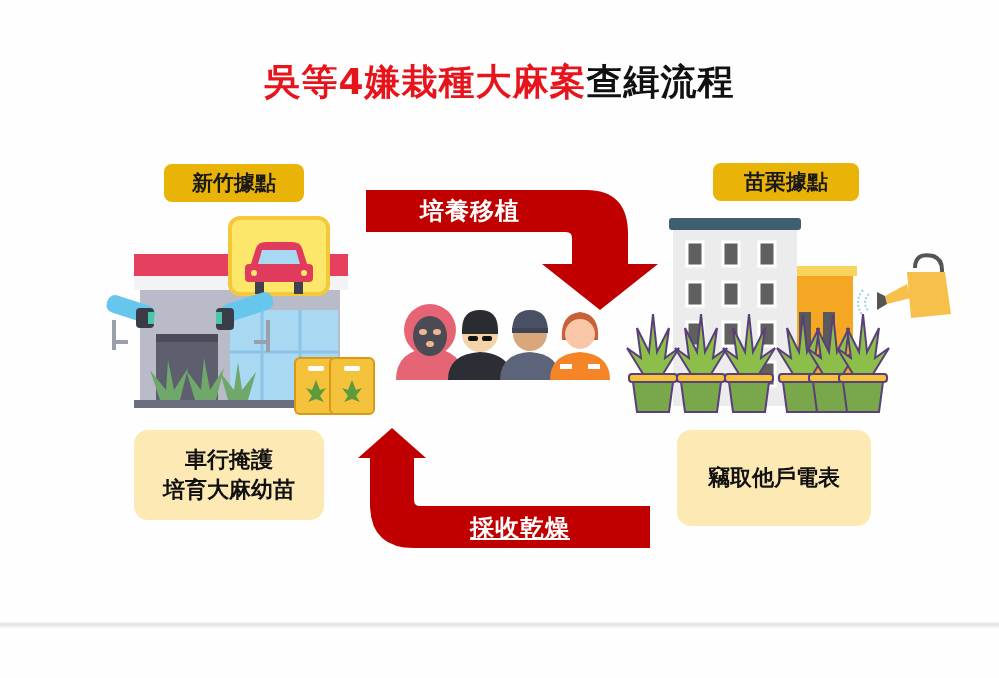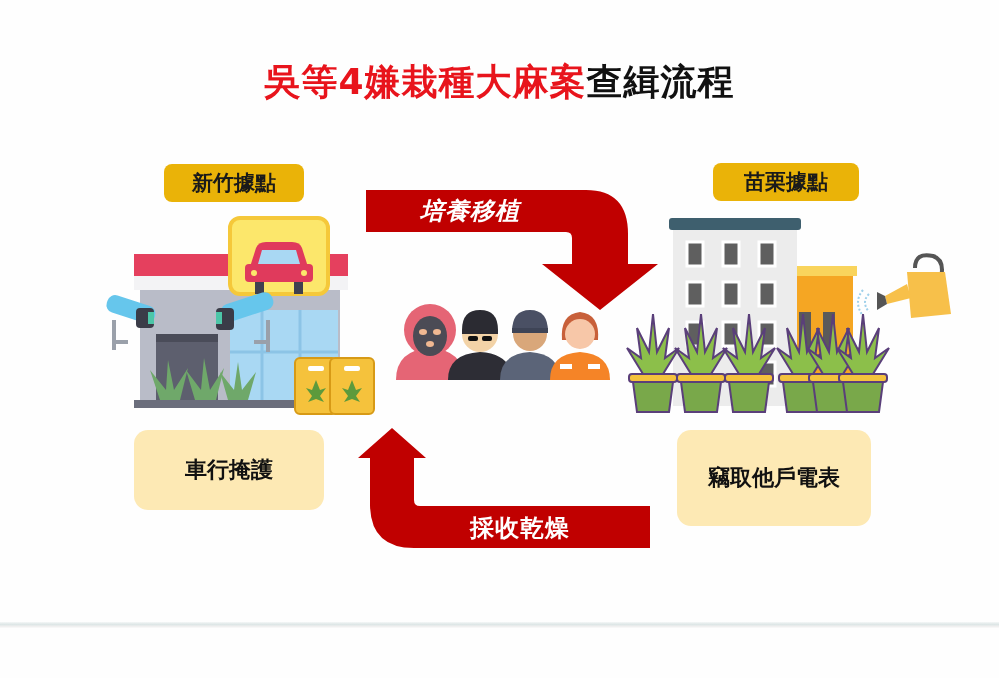--- a/index.html
+++ b/index.html
@@ -97,21 +97,21 @@
       <path d="M252 168 L248 178 L242 176 L248 184 L244 190 L252 187 L260 190 L256 184 L262 176 L256 178 Z" fill="#5c9a3c"></path>
     </g>
   </svg>
 </div>
 
 <div class="abs" style="left:366px; top:184px; width:296px; height:130px;">
   <svg width="296" height="130" viewBox="0 0 296 130">
     <path d="M0 6 L220 6 Q262 6 262 50 L262 80 L292 80 L234 126 L176 80 L206 80 L206 54 Q206 48 200 48 L0 48 Z" fill="#c00000"></path>
   </svg>
 </div>
-<div class="abs arrow-label" style="left:370px; top:194px; width:200px; line-height:34px;font-style:italic;">培養移植</div>
+<div class="abs arrow-label" style="left:370px; top:194px; width:200px; line-height:34px;">培養移植</div>
 
 <div class="abs" style="left:392px; top:300px; width:220px; height:80px;">
   <svg width="220" height="80" viewBox="0 0 220 80">
 
     <path d="M4 80 Q4 50 38 48 Q72 50 72 80 Z" fill="#e56575"></path>
     <circle cx="38" cy="30" r="26" fill="#e56575"></circle>
     <ellipse cx="38" cy="36" rx="17" ry="20" fill="#4b4b55"></ellipse>
     <ellipse cx="31" cy="32" rx="4" ry="3" fill="#f0b892"></ellipse>
     <ellipse cx="45" cy="32" rx="4" ry="3" fill="#f0b892"></ellipse>
     <ellipse cx="38" cy="44" rx="4" ry="3" fill="#f0b892"></ellipse>
@@ -198,28 +198,29 @@
       </g>
       <g transform="translate(210,0)">
         <path d="M20 66 L4 40 L18 50 L14 20 L26 44 L30 6 L34 44 L46 20 L42 50 L56 40 L40 66 Z" fill="#8cbf4a" stroke="#5a3f7a" stroke-width="2"></path>
         <rect x="6" y="66" width="48" height="8" rx="3" fill="#f5c23c" stroke="#5a3f7a" stroke-width="2"></rect>
         <path d="M10 74 L50 74 L46 104 L14 104 Z" fill="#79a84a" stroke="#5a3f7a" stroke-width="2"></path>
       </g>
     </g>
   </svg>
 </div>
 
-<div class="abs note" style="left:134px; top:430px; width:190px; height:80px;text-align:center;">
+<div class="abs note" style="left:134px; top:430px; width:190px; height:90px;text-align:center;">
   <div>車行掩護</div>
+  <div>培育大麻幼苗</div>
 </div>
 
 <div class="abs note" style="left:677px; top:430px; width:194px; height:96px;">
   <div>竊取他戶電表</div>
 </div>
 
 <div class="abs" style="left:358px; top:424px; width:296px; height:130px;">
   <svg width="296" height="130" viewBox="0 0 296 130">
     <path d="M292 80 L292 124 L56 124 Q12 124 12 80 L12 34 L0 34 L34 4 L68 34 L56 34 L56 76 Q56 82 62 82 L292 82 Z" fill="#c00000"></path>
   </svg>
 </div>
-<div class="abs arrow-label" style="left:440px; top:508px; width:160px; line-height:40px;">採收乾燥</div>
+<div class="abs arrow-label" style="left:440px; top:508px; width:160px; line-height:40px;text-decoration:underline;">採收乾燥</div>
 
 <div class="abs divider"></div>
 
 </body></html>

